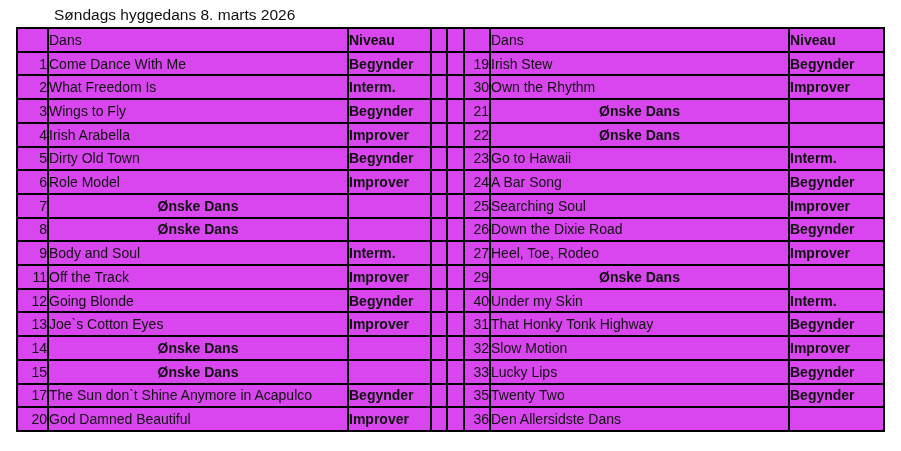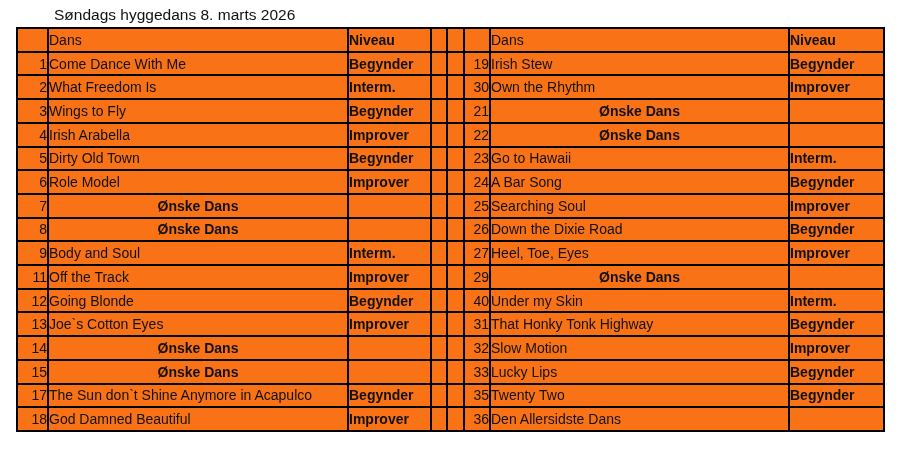--- a/index.html
+++ b/index.html
@@ -18,21 +18,21 @@
     font-weight: 400;
     color: #111111;
     white-space: nowrap;
   }
   table.dance-table {
     position: absolute;
     left: 16px; top: 27px;
     width: 867px; height: 405px;
     border-collapse: collapse;
     table-layout: fixed;
-    background: #f97316;
+    background: #d946ef;
   }
   table.dance-table td {
     border: 2px solid #000000;
     font-size: 14px;
     line-height: 1;
     vertical-align: middle;
     white-space: nowrap;
     overflow: hidden;
     padding: 0;
     color: #111111;
@@ -153,21 +153,21 @@
           <td class="dans">Down the Dixie Road</td>
           <td class="niveau">Begynder</td>
         </tr>
         <tr>
           <td class="num">9</td>
           <td class="dans">Body and Soul</td>
           <td class="niveau">Interm.</td>
           <td class="sep"></td>
           <td class="sep"></td>
           <td class="num">27</td>
-          <td class="dans">Heel, Toe, Eyes</td>
+          <td class="dans">Heel, Toe, Rodeo</td>
           <td class="niveau">Improver</td>
         </tr>
         <tr>
           <td class="num">11</td>
           <td class="dans">Off the Track</td>
           <td class="niveau">Improver</td>
           <td class="sep"></td>
           <td class="sep"></td>
           <td class="num">29</td>
           <td class="dans bold">Ønske Dans</td>
@@ -217,21 +217,21 @@
           <td class="num">17</td>
           <td class="dans">The Sun don`t Shine Anymore in Acapulco</td>
           <td class="niveau">Begynder</td>
           <td class="sep"></td>
           <td class="sep"></td>
           <td class="num">35</td>
           <td class="dans">Twenty Two</td>
           <td class="niveau">Begynder</td>
         </tr>
         <tr>
-          <td class="num">18</td>
+          <td class="num">20</td>
           <td class="dans">God Damned Beautiful</td>
           <td class="niveau">Improver</td>
           <td class="sep"></td>
           <td class="sep"></td>
           <td class="num">36</td>
           <td class="dans">Den Allersidste Dans</td>
           <td class="niveau"></td>
         </tr>
       </tbody>
   </table>

